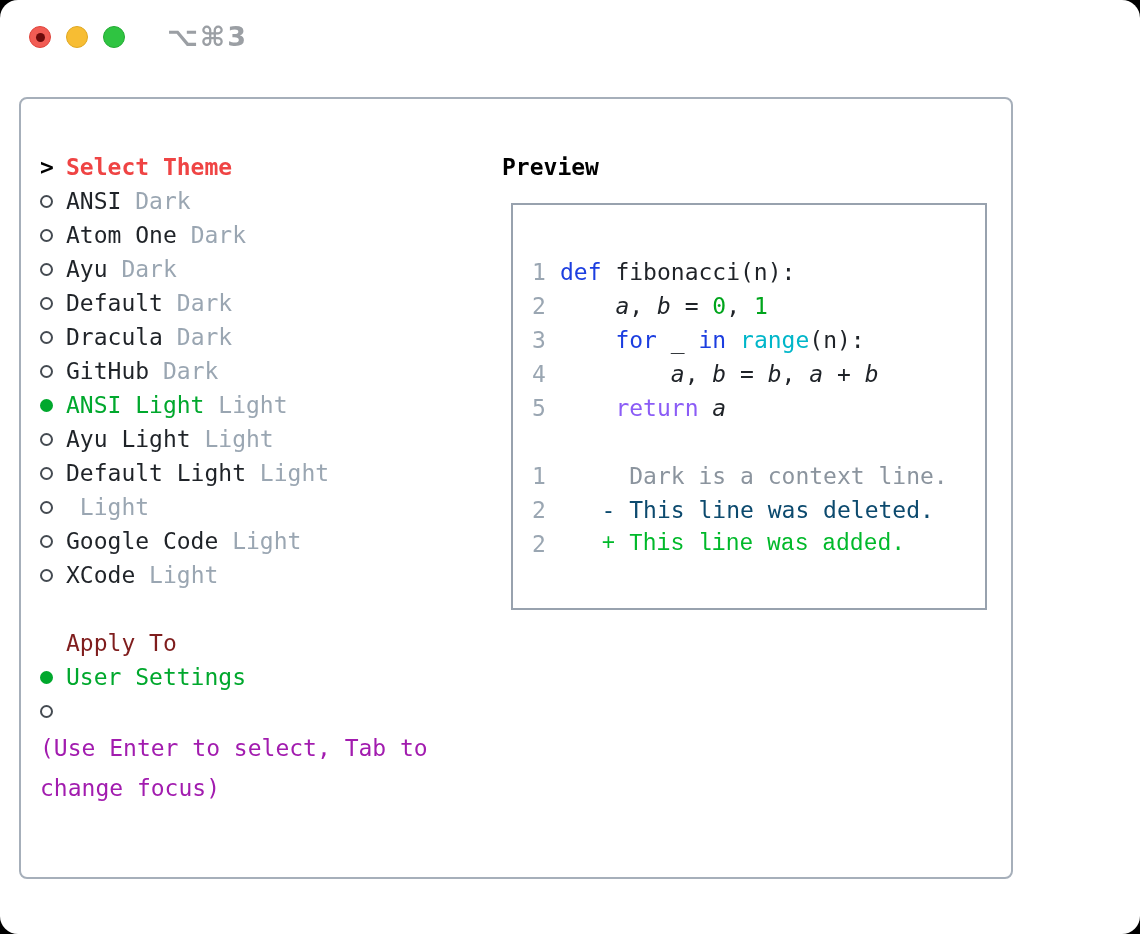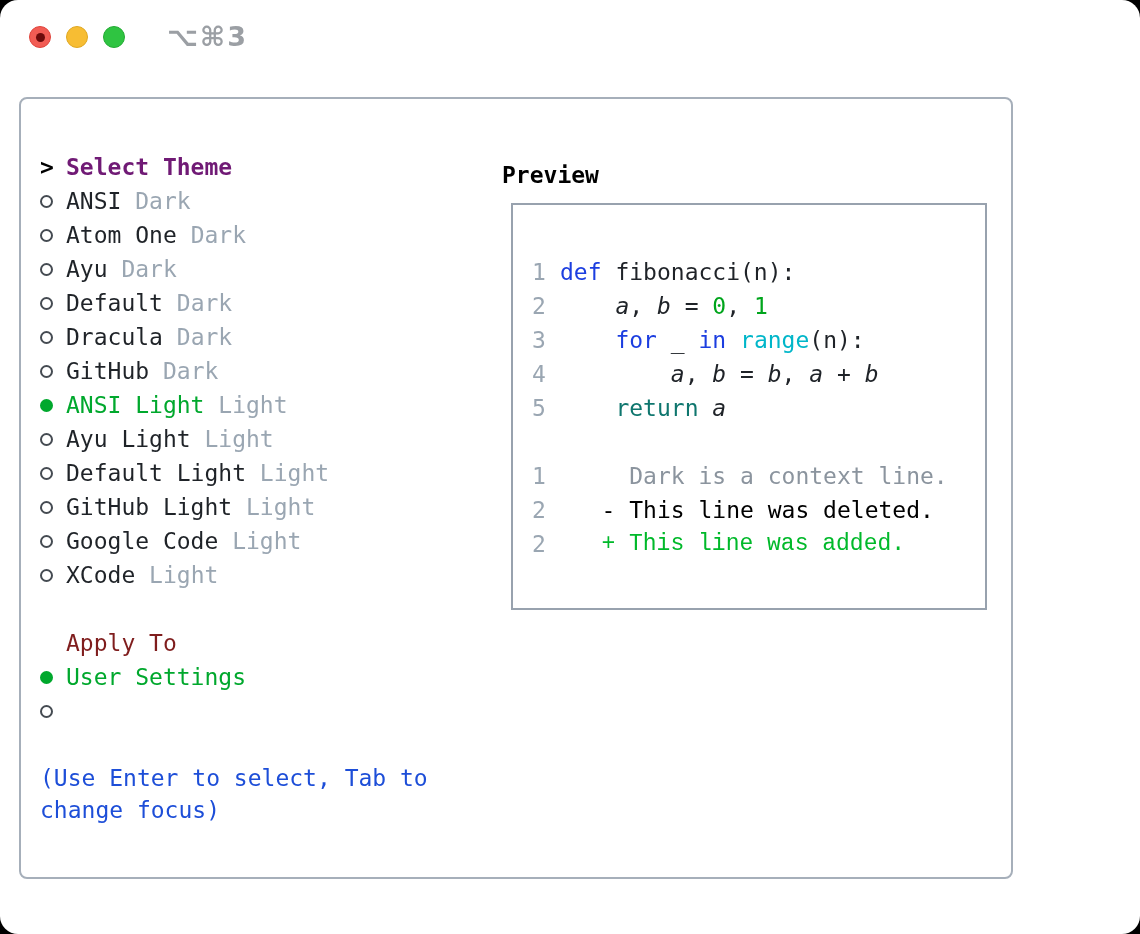--- a/index.html
+++ b/index.html
@@ -25,38 +25,38 @@
   }
   
   .panel{
     position:absolute;left:19px;top:97px;width:994px;height:782px;
     border:2px solid #a6afba;border-radius:8px;box-sizing:border-box;background:#fff;
   }
   
   .left-col{position:absolute;left:19px;top:51px;width:445px;font-size:23px;color:#1f2328;}
   .row{height:34px;display:flex;align-items:center;white-space:pre;}
   .caret{font-weight:bold;color:#000;width:14px;margin-right:12px;}
-  .group-title{font-weight:bold;color:#701a75;}
+  .group-title{font-weight:bold;color:#ef4444;}
   .radio{
     width:13px;height:13px;border-radius:50%;border:2px solid #454b52;
     box-sizing:border-box;margin-right:13px;flex:0 0 auto;
   }
   .radio.on{background:#00a82d;border-color:#00a82d;}
   .theme-row .t-name{color:#1f2328;}
   .theme-row.selected .t-name{color:#00a82d;}
   .t-variant{color:#9aa6b2;text-align:right;}
   .apply-header{padding-left:26px;color:#7f1d1d;}
   .spacer{height:34px;}
   .hint{
-    margin-top:34px;width:432px;line-height:32px;color:#1d4ed8;
+    width:432px;line-height:40px;color:#a21caf;
     white-space:normal;word-break:normal;
   }
   
   .preview-title{
-    position:absolute;left:481px;top:59px;height:34px;display:flex;align-items:center;
+    position:absolute;left:481px;top:51px;height:34px;display:flex;align-items:center;
     font-size:23px;font-weight:bold;color:#000;
   }
   .preview-box{
     position:absolute;left:490px;top:104px;width:476px;height:407px;
     border:2px solid #98a2ae;box-sizing:border-box;
     padding:50px 0 0 19px;overflow:hidden;font-size:23px;
   }
   .pline{height:34px;display:flex;align-items:center;white-space:pre;}
   .lno{color:#9aa6b2;width:14px;margin-right:14px;flex:0 0 auto;}
   .diff-block{margin-top:34px;}
@@ -87,21 +87,21 @@
       <div id="theme-list">
           <div class="row theme-row"><span class="radio"></span><span class="t-name">ANSI</span><span class="t-variant"> Dark</span></div>
           <div class="row theme-row"><span class="radio"></span><span class="t-name">Atom One</span><span class="t-variant"> Dark</span></div>
           <div class="row theme-row"><span class="radio"></span><span class="t-name">Ayu</span><span class="t-variant"> Dark</span></div>
           <div class="row theme-row"><span class="radio"></span><span class="t-name">Default</span><span class="t-variant"> Dark</span></div>
           <div class="row theme-row"><span class="radio"></span><span class="t-name">Dracula</span><span class="t-variant"> Dark</span></div>
           <div class="row theme-row"><span class="radio"></span><span class="t-name">GitHub</span><span class="t-variant"> Dark</span></div>
           <div class="row theme-row selected"><span class="radio on"></span><span class="t-name">ANSI Light</span><span class="t-variant"> Light</span></div>
           <div class="row theme-row"><span class="radio"></span><span class="t-name">Ayu Light</span><span class="t-variant"> Light</span></div>
           <div class="row theme-row"><span class="radio"></span><span class="t-name">Default Light</span><span class="t-variant"> Light</span></div>
-          <div class="row theme-row"><span class="radio"></span><span class="t-name">GitHub Light</span><span class="t-variant"> Light</span></div>
+          <div class="row theme-row"><span class="radio"></span><span class="t-variant"> Light</span></div>
           <div class="row theme-row"><span class="radio"></span><span class="t-name">Google Code</span><span class="t-variant"> Light</span></div>
           <div class="row theme-row"><span class="radio"></span><span class="t-name">XCode</span><span class="t-variant"> Light</span></div>
         </div>
 
       <div class="spacer"></div>
 
       <div class="row apply-header">
         <span>Apply To</span>
       </div>
 
@@ -114,23 +114,23 @@
     </div>
 
     <div class="preview-title">Preview</div>
 
     <div class="preview-box">
       <div id="code-block">
           <div class="pline"><span class="lno" style="color: rgb(154, 166, 178);">1</span><span class="seg-keyword" style="color: rgb(28, 62, 224);">def</span><span class="seg-plain" style="color: rgb(31, 35, 40);"> fibonacci(n):</span></div>
           <div class="pline"><span class="lno" style="color: rgb(154, 166, 178);">2</span><span class="seg-plain" style="color: rgb(31, 35, 40);">    </span><span class="seg-variable" style="color: rgb(31, 35, 40);">a</span><span class="seg-plain" style="color: rgb(31, 35, 40);">, </span><span class="seg-variable" style="color: rgb(31, 35, 40);">b</span><span class="seg-plain" style="color: rgb(31, 35, 40);"> = </span><span class="seg-number" style="color: rgb(0, 165, 28);">0</span><span class="seg-plain" style="color: rgb(31, 35, 40);">, </span><span class="seg-number" style="color: rgb(0, 165, 28);">1</span></div>
           <div class="pline"><span class="lno" style="color: rgb(154, 166, 178);">3</span><span class="seg-plain" style="color: rgb(31, 35, 40);">    </span><span class="seg-keyword" style="color: rgb(28, 62, 224);">for</span><span class="seg-plain" style="color: rgb(31, 35, 40);"> _ </span><span class="seg-keyword" style="color: rgb(28, 62, 224);">in</span><span class="seg-plain" style="color: rgb(31, 35, 40);"> </span><span class="seg-function" style="color: rgb(0, 182, 201);">range</span><span class="seg-plain" style="color: rgb(31, 35, 40);">(n):</span></div>
           <div class="pline"><span class="lno" style="color: rgb(154, 166, 178);">4</span><span class="seg-plain" style="color: rgb(31, 35, 40);">        </span><span class="seg-variable" style="color: rgb(31, 35, 40);">a</span><span class="seg-plain" style="color: rgb(31, 35, 40);">, </span><span class="seg-variable" style="color: rgb(31, 35, 40);">b</span><span class="seg-plain" style="color: rgb(31, 35, 40);"> = </span><span class="seg-variable" style="color: rgb(31, 35, 40);">b</span><span class="seg-plain" style="color: rgb(31, 35, 40);">, </span><span class="seg-variable" style="color: rgb(31, 35, 40);">a</span><span class="seg-plain" style="color: rgb(31, 35, 40);"> + </span><span class="seg-variable" style="color: rgb(31, 35, 40);">b</span></div>
-          <div class="pline"><span class="lno" style="color: rgb(154, 166, 178);">5</span><span class="seg-plain" style="color: rgb(31, 35, 40);">    </span><span class="seg-keyword" style="color: #0f766e;">return</span><span class="seg-plain" style="color: rgb(31, 35, 40);"> </span><span class="seg-variable" style="color: rgb(31, 35, 40);">a</span></div>
+          <div class="pline"><span class="lno" style="color: rgb(154, 166, 178);">5</span><span class="seg-plain" style="color: rgb(31, 35, 40);">    </span><span class="seg-keyword" style="color: #8b5cf6;">return</span><span class="seg-plain" style="color: rgb(31, 35, 40);"> </span><span class="seg-variable" style="color: rgb(31, 35, 40);">a</span></div>
         </div>
       <div id="diff-block" class="diff-block">
           <div class="pline"><span class="lno" style="color: rgb(154, 166, 178);">1</span><span class="seg-context" style="color: rgb(139, 148, 158);">     Dark is a context line.</span></div>
-          <div class="pline"><span class="lno" style="color: rgb(154, 166, 178);">2</span><span class="seg-deleted" style="color: #000000;">   - This line was deleted.</span></div>
+          <div class="pline"><span class="lno" style="color: rgb(154, 166, 178);">2</span><span class="seg-deleted" style="color: #0c4a6e;">   - This line was deleted.</span></div>
           <div class="pline"><span class="lno" style="color: rgb(154, 166, 178);">2</span><span class="seg-added" style="color: rgb(0, 185, 42); font-family: Liberation Mono, monospace;">   + This line was added.</span></div>
         </div>
     </div>
 
   </div>
 </div>
 
 </body></html>

